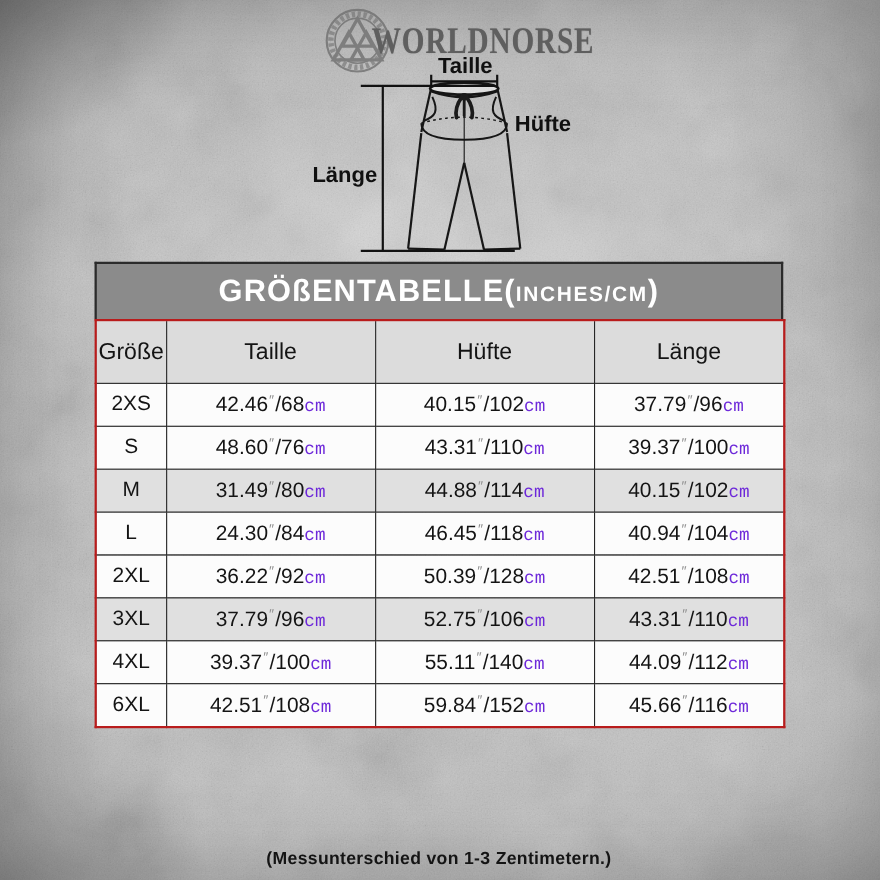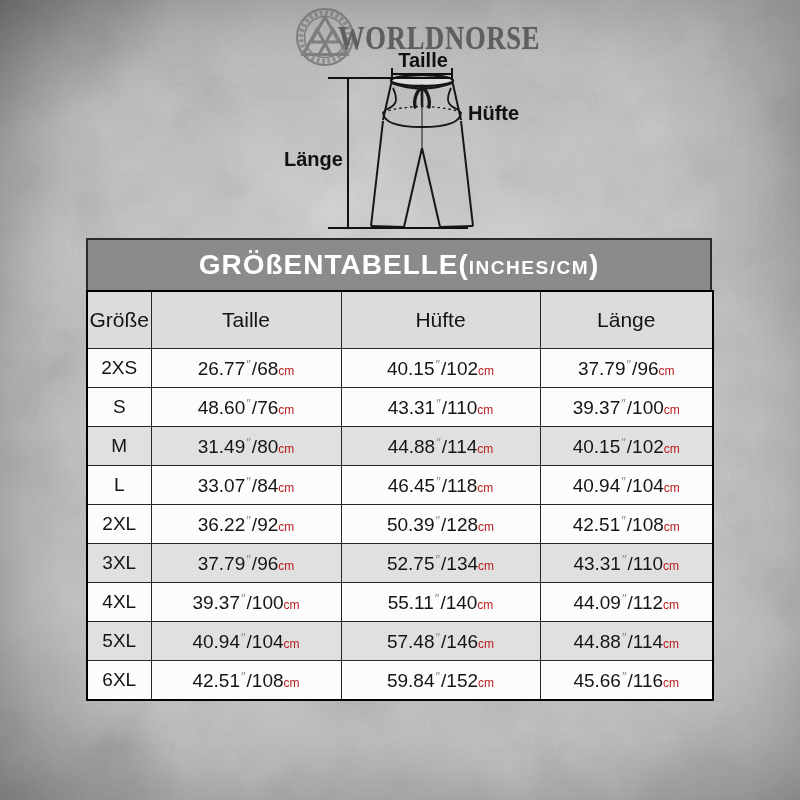--- a/index.html
+++ b/index.html
@@ -42,32 +42,32 @@
   .size-table{position:absolute;left:86px;top:238px;width:626px;}
   .table-title{
     box-sizing:border-box;height:52px;background:#8b8b8b;
     border:2px solid #2b2b2b;border-bottom:none;
     color:#ffffff;text-align:center;line-height:50px;
     font-weight:700;font-size:28px;letter-spacing:1px;white-space:nowrap;
   }
   .table-title .title-sub{font-size:19px;letter-spacing:1.5px;}
   table.sizes{
     border-collapse:collapse;table-layout:fixed;width:626px;
-    border:2px solid #000000;
+    border:2px solid #b91c1c;
   }
   table.sizes th, table.sizes td{
     border:1px solid #262626;text-align:center;vertical-align:middle;
     color:#141414;overflow:hidden;white-space:nowrap;
   }
   table.sizes th{height:54px;background:#dcdcdc;font-weight:400;font-size:21px;}
   table.sizes td{height:36px;background:#fcfcfc;font-size:19px;}
   table.sizes tr.alt td{background:#e0e0e0;}
   col.c-size{width:64px;} col.c-taille{width:190px;} col.c-huefte{width:199px;} col.c-laenge{width:173px;}
   .in-mark{color:#8f8f8f;font-size:13px;vertical-align:6px;margin:0 1px 0 1px;}
-  .cm-unit{color:#b91c1c;font-size:12px;}
+  .cm-unit{color:#6d28d9;font-size:16px;font-family:Liberation Mono, monospace;}
   .footnote{
     position:absolute;left:86px;top:772px;width:626px;text-align:center;
     font-weight:700;font-size:16px;color:#141414;letter-spacing:.3px;
   }
 </style>
 </head>
 <body>
 
 <div class="stage">
 
@@ -168,69 +168,64 @@
         <tr>
           <th>Größe</th>
           <th>Taille</th>
           <th>Hüfte</th>
           <th>Länge</th>
         </tr>
       </thead>
       <tbody>
           <tr>
             <td>2XS</td>
-            <td><span>26.77</span><span class="in-mark">″</span><span>/68</span><span class="cm-unit">cm</span></td>
+            <td><span>42.46</span><span class="in-mark">″</span><span>/68</span><span class="cm-unit">cm</span></td>
             <td><span>40.15</span><span class="in-mark">″</span><span>/102</span><span class="cm-unit">cm</span></td>
             <td><span>37.79</span><span class="in-mark">″</span><span>/96</span><span class="cm-unit">cm</span></td>
           </tr>
           <tr>
             <td>S</td>
             <td><span>48.60</span><span class="in-mark">″</span><span>/76</span><span class="cm-unit">cm</span></td>
             <td><span>43.31</span><span class="in-mark">″</span><span>/110</span><span class="cm-unit">cm</span></td>
             <td><span>39.37</span><span class="in-mark">″</span><span>/100</span><span class="cm-unit">cm</span></td>
           </tr>
           <tr class="alt">
             <td>M</td>
             <td><span>31.49</span><span class="in-mark">″</span><span>/80</span><span class="cm-unit">cm</span></td>
             <td><span>44.88</span><span class="in-mark">″</span><span>/114</span><span class="cm-unit">cm</span></td>
             <td><span>40.15</span><span class="in-mark">″</span><span>/102</span><span class="cm-unit">cm</span></td>
           </tr>
           <tr>
             <td>L</td>
-            <td><span>33.07</span><span class="in-mark">″</span><span>/84</span><span class="cm-unit">cm</span></td>
+            <td><span>24.30</span><span class="in-mark">″</span><span>/84</span><span class="cm-unit">cm</span></td>
             <td><span>46.45</span><span class="in-mark">″</span><span>/118</span><span class="cm-unit">cm</span></td>
             <td><span>40.94</span><span class="in-mark">″</span><span>/104</span><span class="cm-unit">cm</span></td>
           </tr>
           <tr>
             <td>2XL</td>
             <td><span>36.22</span><span class="in-mark">″</span><span>/92</span><span class="cm-unit">cm</span></td>
             <td><span>50.39</span><span class="in-mark">″</span><span>/128</span><span class="cm-unit">cm</span></td>
             <td><span>42.51</span><span class="in-mark">″</span><span>/108</span><span class="cm-unit">cm</span></td>
           </tr>
           <tr class="alt">
             <td>3XL</td>
             <td><span>37.79</span><span class="in-mark">″</span><span>/96</span><span class="cm-unit">cm</span></td>
-            <td><span>52.75</span><span class="in-mark">″</span><span>/134</span><span class="cm-unit">cm</span></td>
+            <td><span>52.75</span><span class="in-mark">″</span><span>/106</span><span class="cm-unit">cm</span></td>
             <td><span>43.31</span><span class="in-mark">″</span><span>/110</span><span class="cm-unit">cm</span></td>
           </tr>
           <tr>
             <td>4XL</td>
             <td><span>39.37</span><span class="in-mark">″</span><span>/100</span><span class="cm-unit">cm</span></td>
             <td><span>55.11</span><span class="in-mark">″</span><span>/140</span><span class="cm-unit">cm</span></td>
             <td><span>44.09</span><span class="in-mark">″</span><span>/112</span><span class="cm-unit">cm</span></td>
           </tr>
-          <tr class="alt">
-            <td>5XL</td>
-            <td><span>40.94</span><span class="in-mark">″</span><span>/104</span><span class="cm-unit">cm</span></td>
-            <td><span>57.48</span><span class="in-mark">″</span><span>/146</span><span class="cm-unit">cm</span></td>
-            <td><span>44.88</span><span class="in-mark">″</span><span>/114</span><span class="cm-unit">cm</span></td>
-          </tr>
           <tr>
             <td>6XL</td>
             <td><span>42.51</span><span class="in-mark">″</span><span>/108</span><span class="cm-unit">cm</span></td>
             <td><span>59.84</span><span class="in-mark">″</span><span>/152</span><span class="cm-unit">cm</span></td>
             <td><span>45.66</span><span class="in-mark">″</span><span>/116</span><span class="cm-unit">cm</span></td>
           </tr>
         </tbody>
     </table>
   </div>
 
+  <div class="footnote">(Messunterschied von 1-3 Zentimetern.)</div>
 </div>
 
 </body></html>

